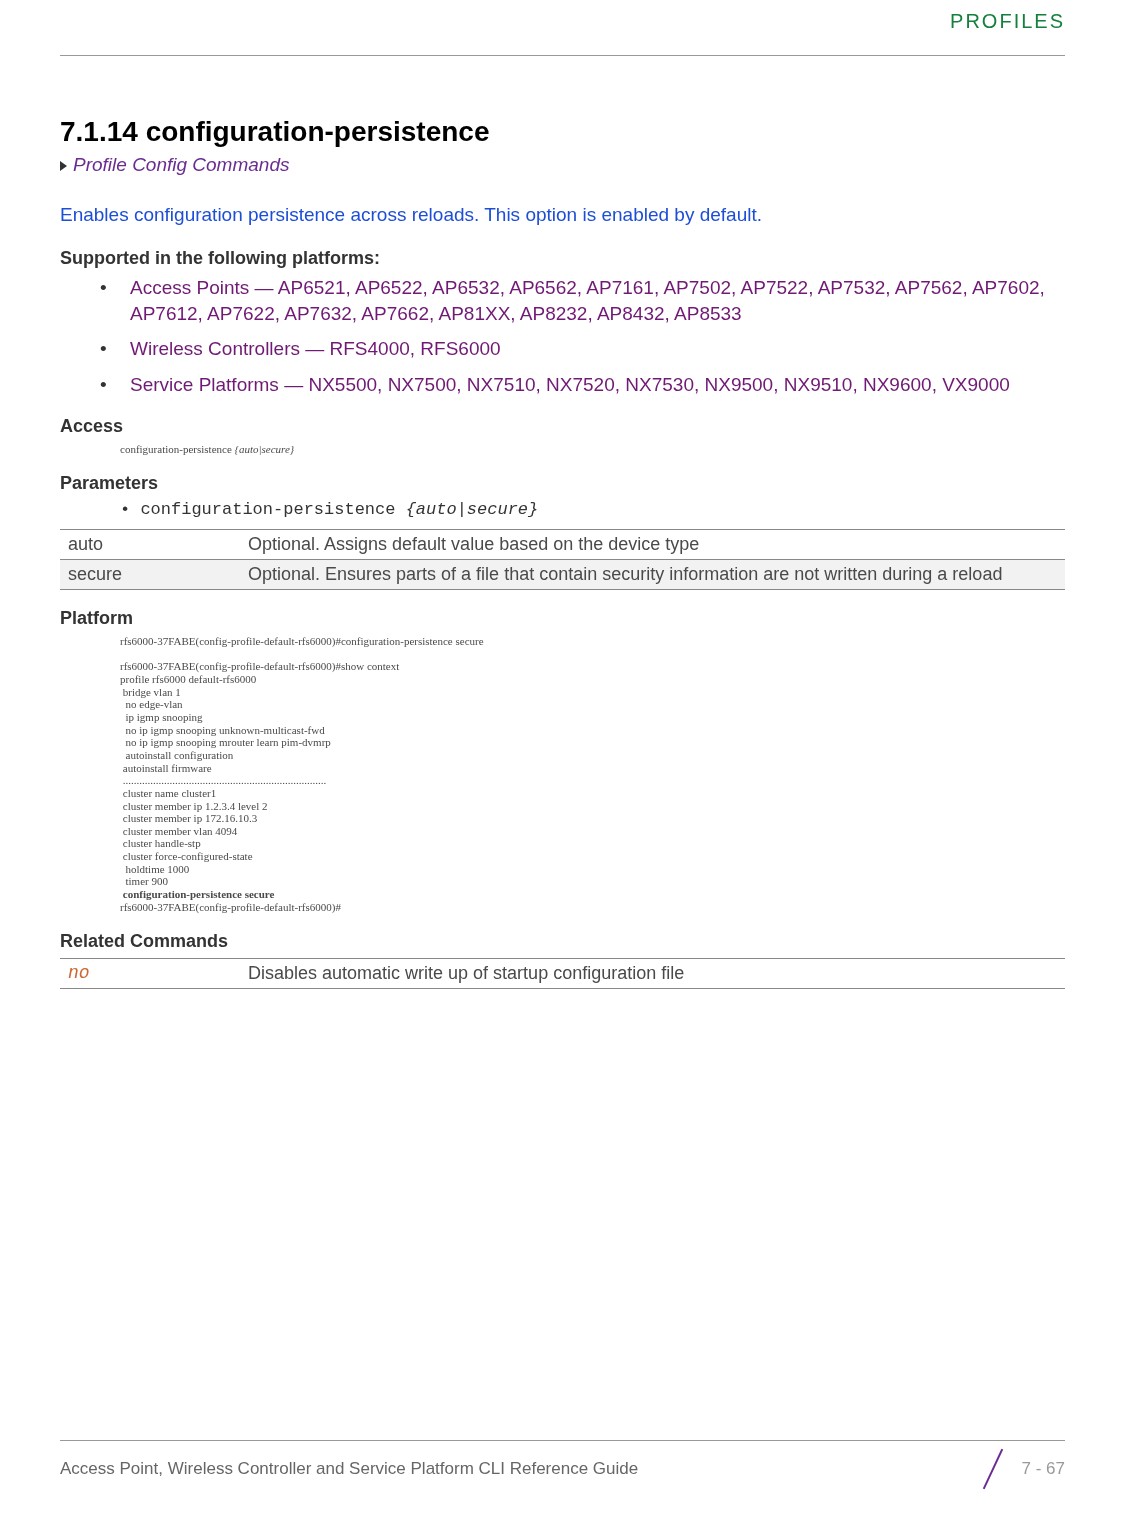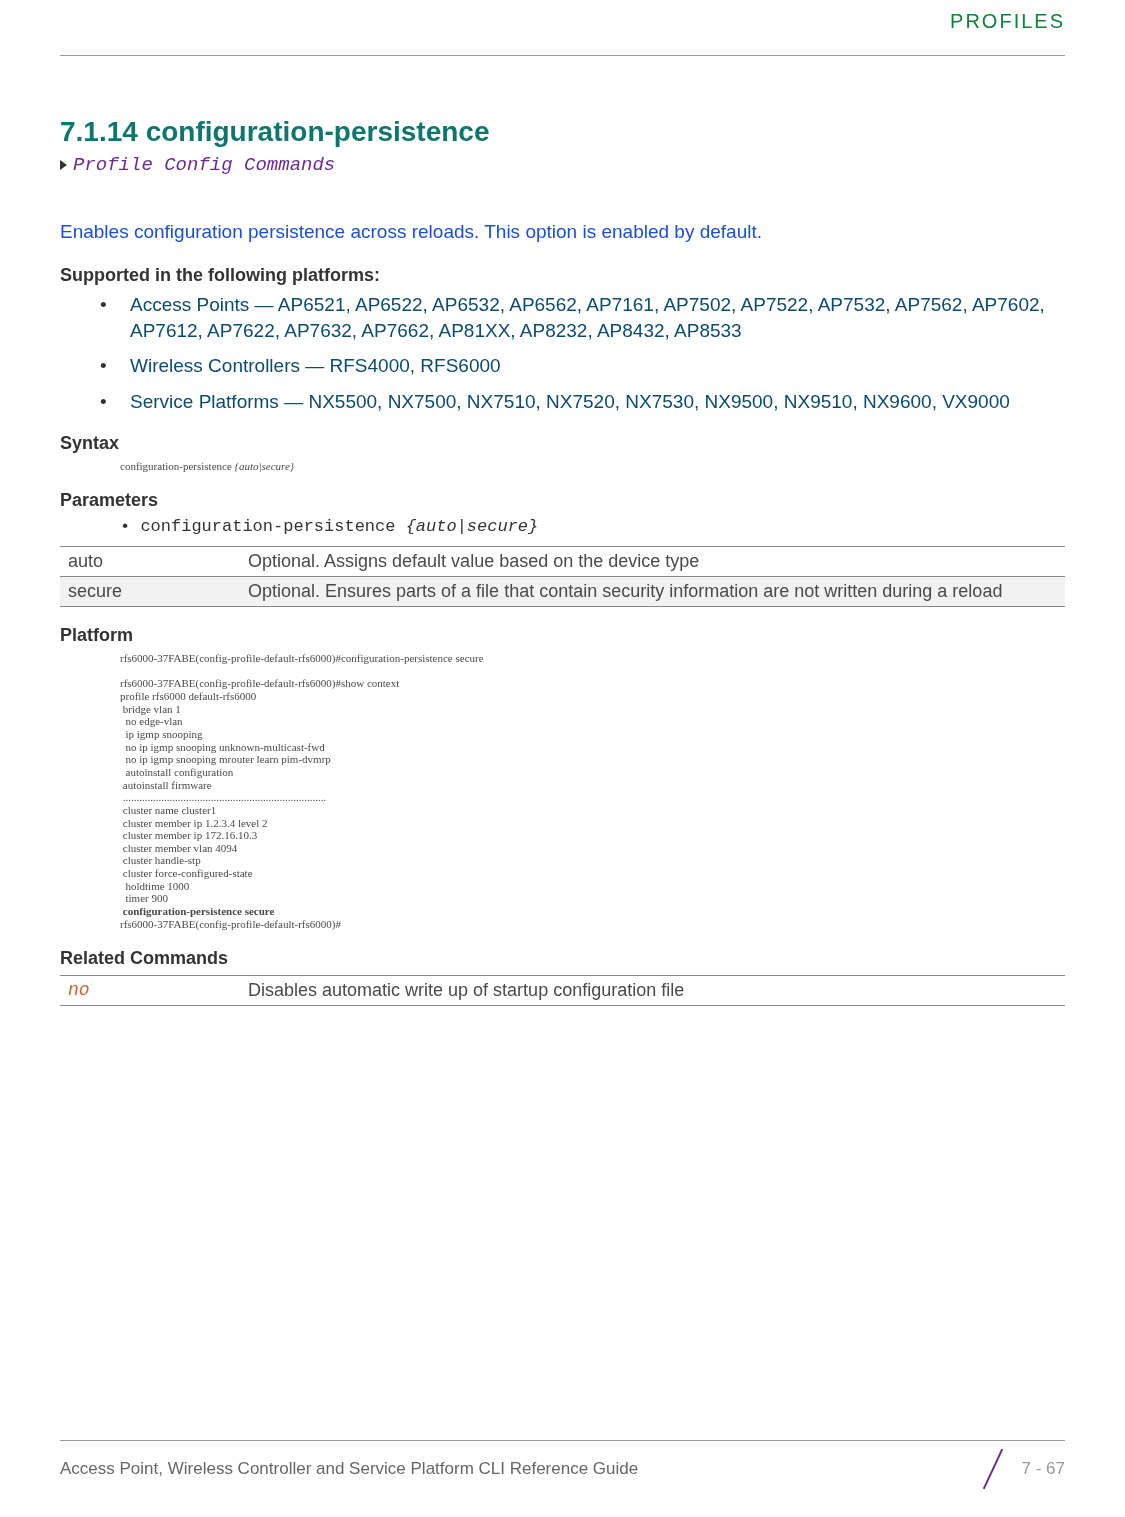--- a/index.html
+++ b/index.html
@@ -20,31 +20,30 @@
     text-align: right;
     font-size: 20px;
     letter-spacing: 2px;
     color: #15803d;
     font-weight: 300;
     padding-bottom: 22px;
     border-bottom: 1px solid #999;
     margin-bottom: 60px;
   }
   .section-title {
-    color: #0f766e;
+    color: #000000;
     font-size: 28px;
     font-weight: bold;
     margin: 0 0 6px 0;
   }
   .breadcrumb {
     color: #6a2c91;
     font-style: italic;
     font-size: 19px;
-    margin-bottom: 45px;
-    font-family: Liberation Mono, monospace;
+    margin-bottom: 28px;
   }
   .breadcrumb .arrow {
     display: inline-block;
     width: 0; height: 0;
     border-top: 5px solid transparent;
     border-bottom: 5px solid transparent;
     border-left: 7px solid #333;
     margin-right: 6px;
     vertical-align: middle;
   }
@@ -63,21 +62,21 @@
   }
   ul.platforms {
     list-style: none;
     padding: 0;
     margin: 4px 0 14px 0;
   }
   ul.platforms li {
     position: relative;
     padding-left: 70px;
     font-size: 19px;
-    color: #0c4a6e;
+    color: #701a75;
     margin-bottom: 10px;
     font-weight: 300;
     line-height: 1.35;
   }
   ul.platforms li::before {
     content: "•";
     position: absolute;
     left: 40px;
     top: 0;
     color: #333;
@@ -167,21 +166,21 @@
 
   <div class="body-text">Enables configuration persistence across reloads. This option is enabled by default.</div>
 
   <div class="subhead">Supported in the following platforms:</div>
   <ul class="platforms">
     <li>Access Points — AP6521, AP6522, AP6532, AP6562, AP7161, AP7502, AP7522, AP7532, AP7562, AP7602, AP7612, AP7622, AP7632, AP7662, AP81XX, AP8232, AP8432, AP8533</li>
     <li>Wireless Controllers — RFS4000, RFS6000</li>
     <li>Service Platforms — NX5500, NX7500, NX7510, NX7520, NX7530, NX9500, NX9510, NX9600, VX9000</li>
   </ul>
 
-  <div class="subhead">Syntax</div>
+  <div class="subhead">Access</div>
   <div class="codeblock"><span>configuration-persistence </span><span style="font-style:italic">{auto|secure}</span></div>
 
   <div class="subhead">Parameters</div>
   <div class="param-line"><span>• </span><span>configuration-persistence </span><span class="italic">{auto|secure}</span></div>
 
   <table>
     <tbody>
         <tr>
       <td>auto</td>
       <td>Optional. Assigns default value based on the device type</td>

